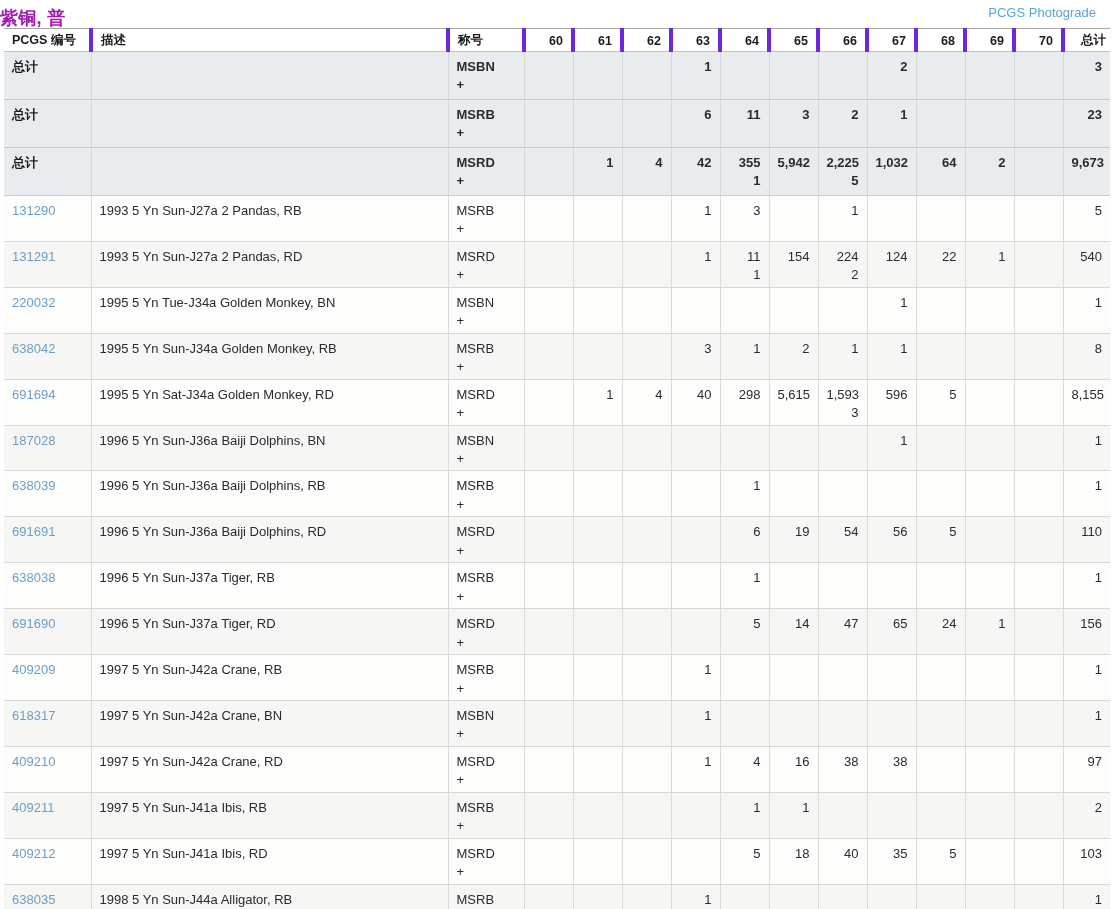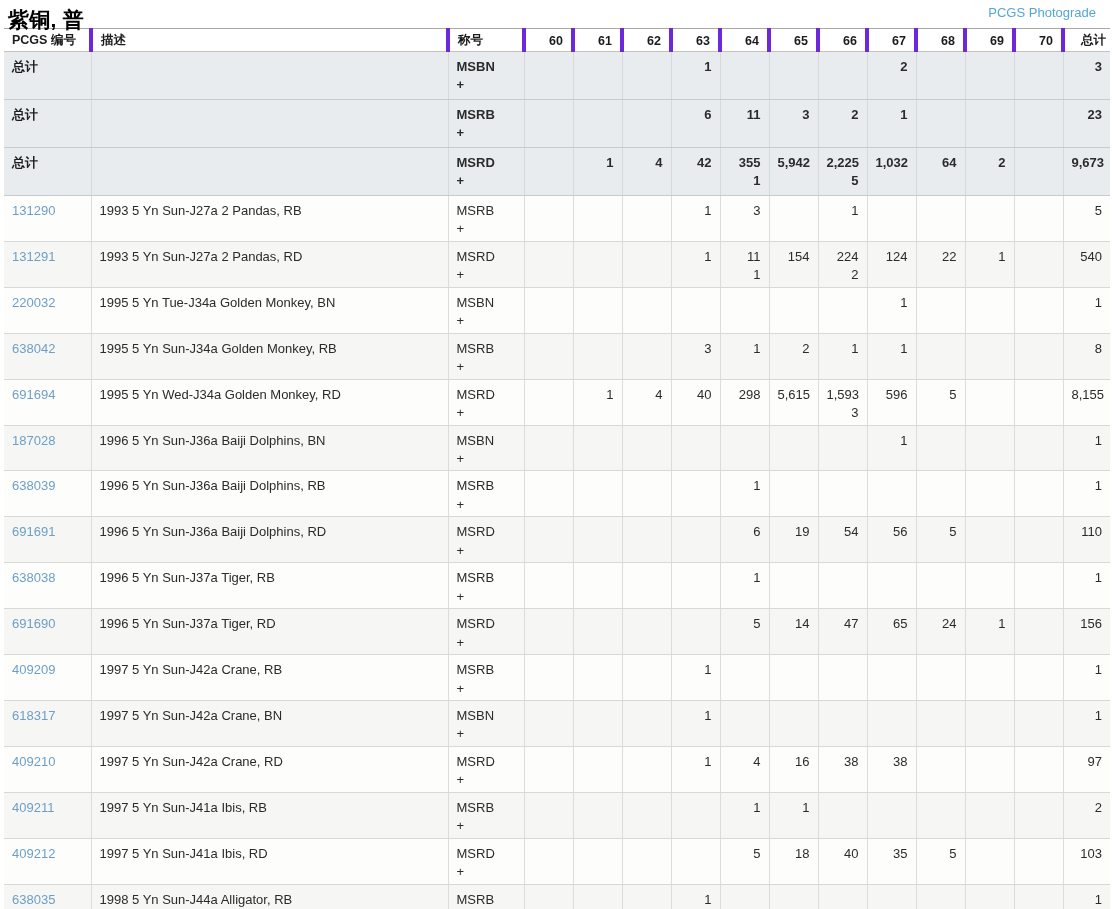--- a/index.html
+++ b/index.html
@@ -6,22 +6,22 @@
   html, body { margin: 0; padding: 0; }
   body {
     width: 1112px; height: 909px; overflow: hidden;
     background: #ffffff;
     font-family: "Liberation Sans", "DejaVu Sans", sans-serif;
     color: #2b2b2b;
     position: relative;
   }
   .topbar { position: relative; height: 28px; }
   .page-title {
-    position: absolute; left: 8px; top: 6px;
-    font-size: 21px; font-weight: bold; color: #000000; letter-spacing: .3px;
+    position: absolute; left: 0; top: 6px;
+    font-size: 18px; font-weight: bold; color: #a21caf; letter-spacing: .3px;
   }
   .photograde-link {
     position: absolute; right: 16px; top: 5px;
     font-size: 13px; color: var(--accent-link, #55a6d8);
     text-decoration: none; cursor: pointer; text-align: right;
   }
   table.pop {
     border-collapse: collapse; table-layout: fixed;
     width: 1103px; margin-left: 4px;
   }
@@ -478,21 +478,21 @@
           <div class="l2"></div>
         </td>
         <td class="num">
           <div class="l1"></div>
           <div class="l2"></div>
         </td>
         <td class="total">8</td>
       </tr>
       <tr class="r0">
         <td><a class="pcgs-link" href="#">691694</a></td>
-        <td>1995 5 Yn Wed-J34a Golden Monkey, RD</td>
+        <td>1995 5 Yn Sat-J34a Golden Monkey, RD</td>
         <td>
           <div class="l1">MSRD</div>
           <div class="l2">+</div>
         </td>
         <td class="num">
           <div class="l1"></div>
           <div class="l2"></div>
         </td>
         <td class="num">
           <div class="l1">1</div>

